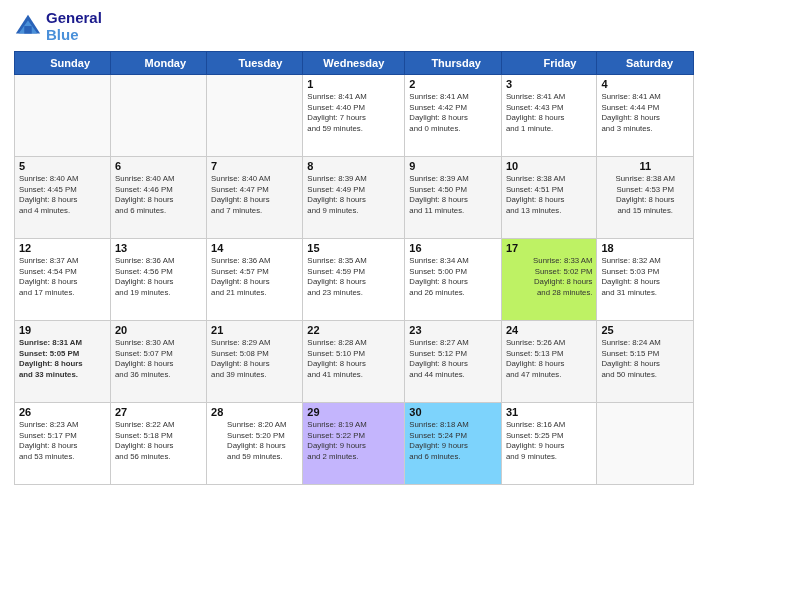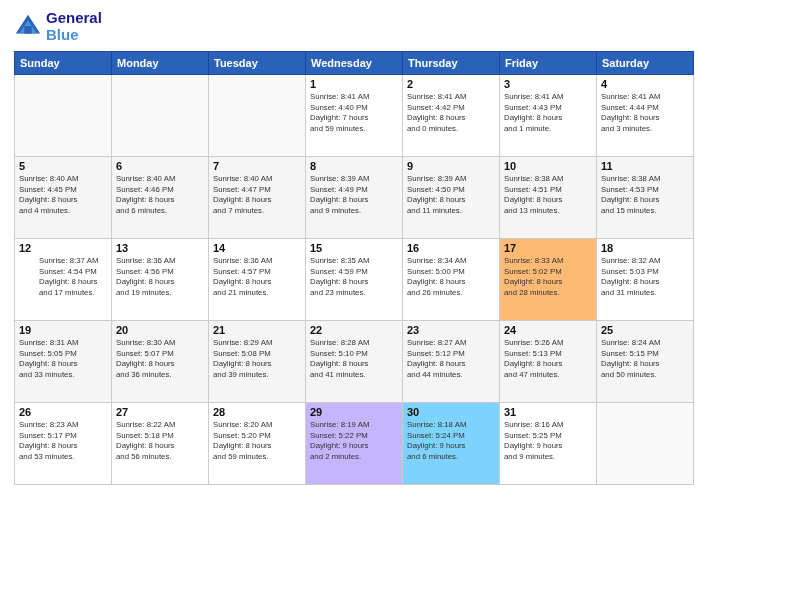--- a/index.html
+++ b/index.html
@@ -53,22 +53,22 @@
       color: #444;
     }
     .calendar {
       width: 100%;
       border-collapse: collapse;
       font-size: 8.5px;
     }
     .calendar th {
       background: #2962b8;
       color: #fff;
-      padding: 5px 5px;
-      text-align: left;
+      padding: 5px 20px;
+      text-align: right;
       font-size: 11px;
       font-weight: bold;
       border: 1px solid #1a4a9a;
     }
     .calendar td {
       border: 1px solid #ccc;
       vertical-align: top;
       padding: 3px 4px;
       width: calc(100% / 7);
       height: 82px;
@@ -201,32 +201,32 @@
 Daylight: 8 hours
 and 11 minutes.</div>
           </td>
           <td style="background: rgb(245, 245, 245); margin-left: 48px;">
             <div class="day-num">10</div>
             <div class="day-info" style="white-space: pre-line;">Sunrise: 8:38 AM
 Sunset: 4:51 PM
 Daylight: 8 hours
 and 13 minutes.</div>
           </td>
-          <td style="background: rgb(245, 245, 245);">
+          <td style="background: rgb(245, 245, 245); text-align: center;">
             <div class="day-num">11</div>
             <div class="day-info" style="white-space: pre-line;">Sunrise: 8:38 AM
 Sunset: 4:53 PM
 Daylight: 8 hours
 and 15 minutes.</div>
           </td>
         </tr>
         <tr>
           <td style="background: rgb(255, 255, 255);">
             <div class="day-num">12</div>
-            <div class="day-info" style="white-space: pre-line; margin-left: 20px;">Sunrise: 8:37 AM
+            <div class="day-info" style="white-space: pre-line;">Sunrise: 8:37 AM
 Sunset: 4:54 PM
 Daylight: 8 hours
 and 17 minutes.</div>
           </td>
           <td style="background: rgb(255, 255, 255);">
             <div class="day-num">13</div>
             <div class="day-info" style="white-space: pre-line;">Sunrise: 8:36 AM
 Sunset: 4:56 PM
 Daylight: 8 hours
 and 19 minutes.</div>
@@ -245,39 +245,39 @@
 Daylight: 8 hours
 and 23 minutes.</div>
           </td>
           <td style="background: rgb(255, 255, 255);">
             <div class="day-num">16</div>
             <div class="day-info" style="white-space: pre-line;">Sunrise: 8:34 AM
 Sunset: 5:00 PM
 Daylight: 8 hours
 and 26 minutes.</div>
           </td>
-          <td style="background: #fdba74;">
+          <td style="background: #bef264;">
             <div class="day-num">17</div>
-            <div class="day-info" style="white-space: pre-line;">Sunrise: 8:33 AM
+            <div class="day-info" style="white-space: pre-line; text-align: right;">Sunrise: 8:33 AM
 Sunset: 5:02 PM
 Daylight: 8 hours
 and 28 minutes.</div>
           </td>
           <td style="background: rgb(255, 255, 255);">
             <div class="day-num">18</div>
             <div class="day-info" style="white-space: pre-line;">Sunrise: 8:32 AM
 Sunset: 5:03 PM
 Daylight: 8 hours
 and 31 minutes.</div>
           </td>
         </tr>
         <tr>
           <td style="background: rgb(245, 245, 245);">
             <div class="day-num">19</div>
-            <div class="day-info" style="white-space: pre-line;">Sunrise: 8:31 AM
+            <div class="day-info" style="white-space: pre-line; font-weight: bold;">Sunrise: 8:31 AM
 Sunset: 5:05 PM
 Daylight: 8 hours
 and 33 minutes.</div>
           </td>
           <td style="background: rgb(245, 245, 245);">
             <div class="day-num">20</div>
             <div class="day-info" style="white-space: pre-line;">Sunrise: 8:30 AM
 Sunset: 5:07 PM
 Daylight: 8 hours
 and 36 minutes.</div>
@@ -328,21 +328,21 @@
           </td>
           <td style="background: rgb(255, 255, 255);">
             <div class="day-num">27</div>
             <div class="day-info" style="white-space: pre-line;">Sunrise: 8:22 AM
 Sunset: 5:18 PM
 Daylight: 8 hours
 and 56 minutes.</div>
           </td>
           <td style="background: rgb(255, 255, 255);">
             <div class="day-num">28</div>
-            <div class="day-info" style="white-space: pre-line;">Sunrise: 8:20 AM
+            <div class="day-info" style="white-space: pre-line; margin-left: 16px;">Sunrise: 8:20 AM
 Sunset: 5:20 PM
 Daylight: 8 hours
 and 59 minutes.</div>
           </td>
           <td style="background: #c4b5fd;">
             <div class="day-num">29</div>
             <div class="day-info" style="white-space: pre-line;">Sunrise: 8:19 AM
 Sunset: 5:22 PM
 Daylight: 9 hours
 and 2 minutes.</div>

